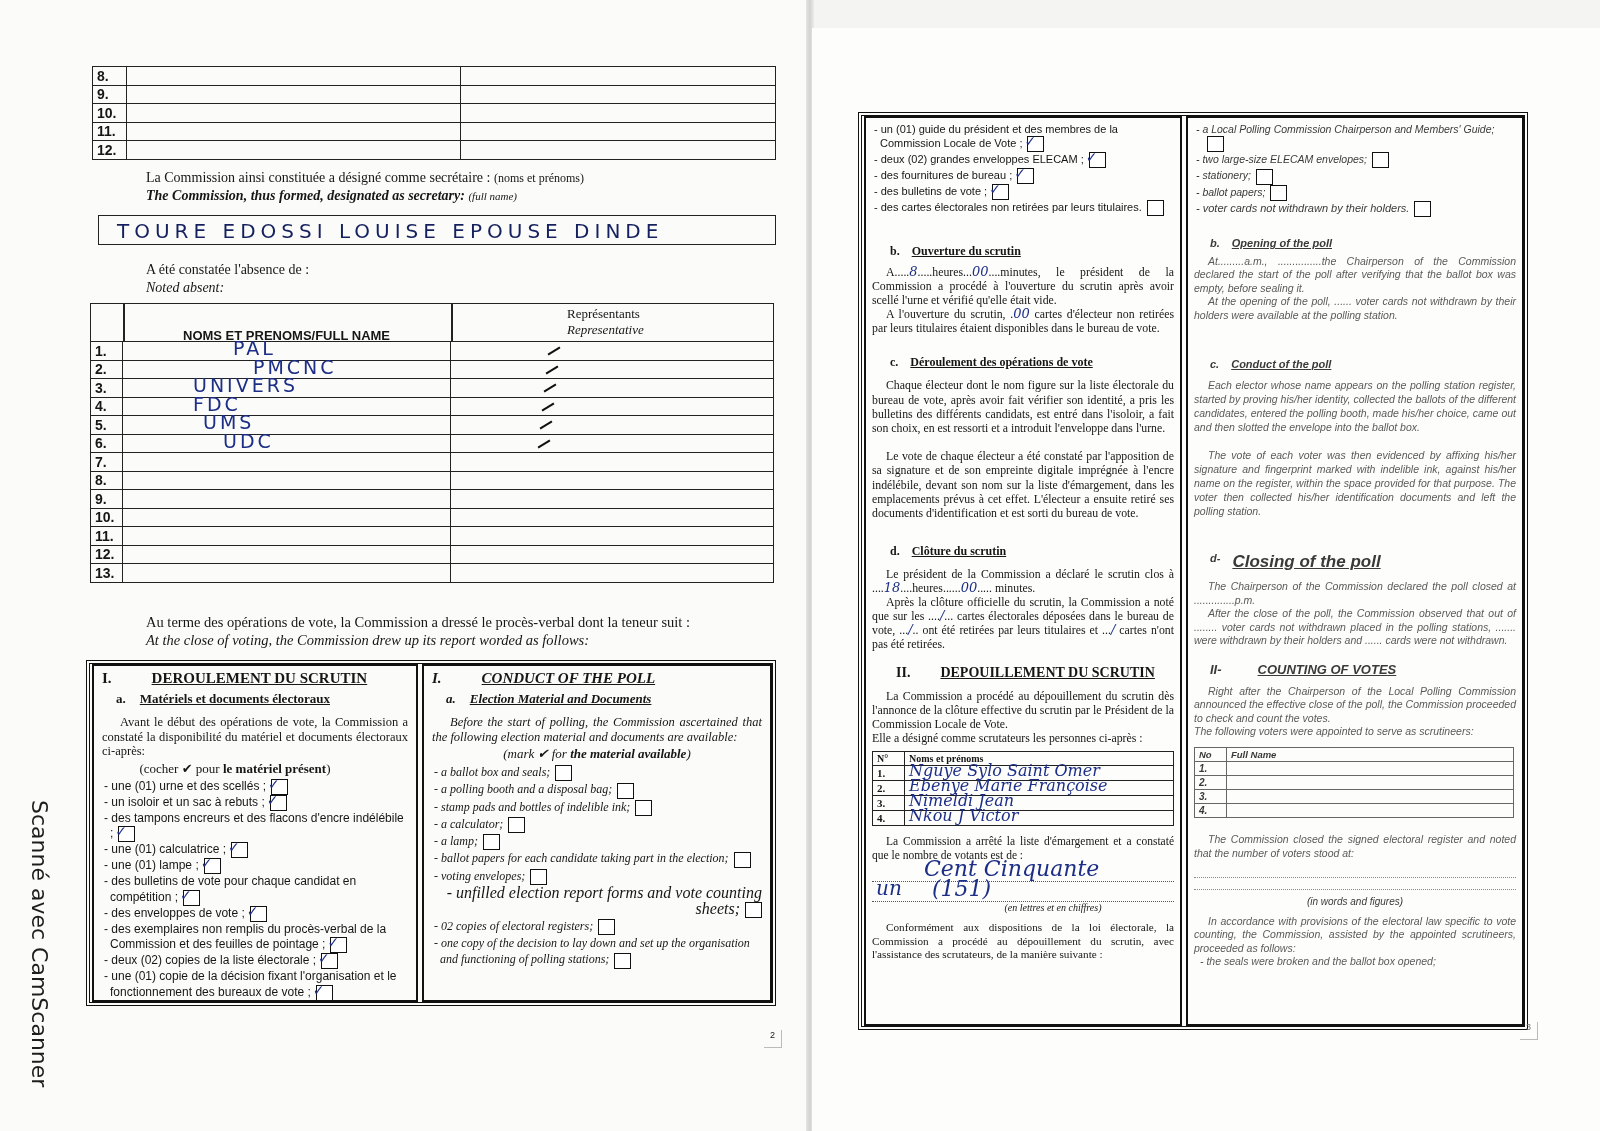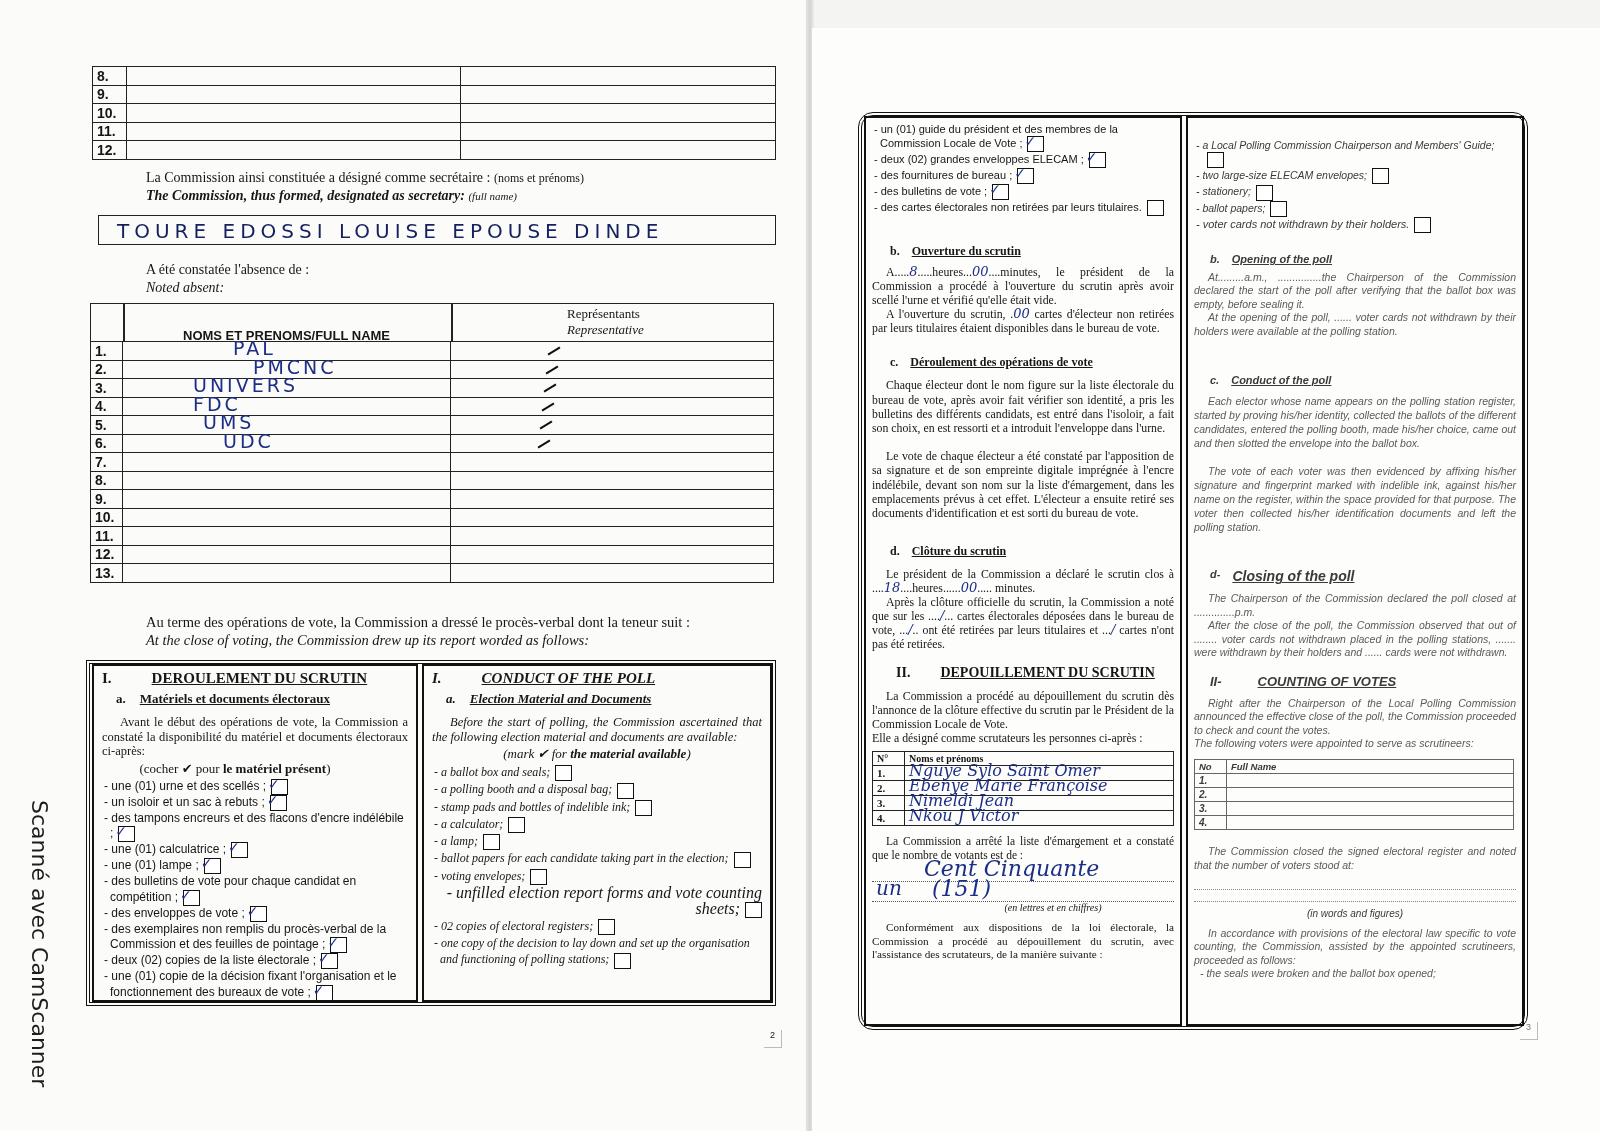--- a/index.html
+++ b/index.html
@@ -267,21 +267,21 @@
   <div class="pagenum" style="left:764px; top:1030px;">2</div>
 
   <div id="watermark">
       <span>Scanné avec CamScanner</span>
     </div>
 </div>
 
 <div class="gutter"></div>
 
 <div class="page" id="page-right">
-  <div class="frame" style="left:46px; top:84px; width:670px; height:918px;border-radius:15px;">
+  <div class="frame" style="left:46px; top:84px; width:670px; height:918px;">
 
     <div class="col-box" style="left:2px; width:318px; padding:4px 6px; font-family:'Liberation Serif',serif;">
       <div id="fr-mat-cont">
           <div class="item" style="font-family:&quot;Liberation Sans&quot;,sans-serif; font-size:11px; line-height:14px;"><span>- un (01) guide du président et des membres de la Commission Locale de Vote ;</span><span class="cb checked"></span></div>
           <div class="item" style="font-family:&quot;Liberation Sans&quot;,sans-serif; font-size:11px; line-height:14px;"><span>- deux (02) grandes enveloppes ELECAM ;</span><span class="cb checked"></span></div>
           <div class="item" style="font-family:&quot;Liberation Sans&quot;,sans-serif; font-size:11px; line-height:14px;"><span>- des fournitures de bureau ;</span><span class="cb checked"></span></div>
           <div class="item" style="font-family:&quot;Liberation Sans&quot;,sans-serif; font-size:11px; line-height:14px;"><span>- des bulletins de vote ;</span><span class="cb checked"></span></div>
           <div class="item" style="font-family:&quot;Liberation Sans&quot;,sans-serif; font-size:11px; line-height:14px;"><span>- des cartes électorales non retirées par leurs titulaires.</span><span class="cb"></span></div>
         </div>
 
@@ -365,21 +365,21 @@
         <span class="hw-script" style="position:absolute; left:8px; top:-6px; font-size:22px;margin-left:44px;">Cent Cinquante</span>
       </div>
       <div style="border-bottom:1px dotted #555; height:20px; position:relative;">
         <span class="hw-script" style="position:absolute; left:4px; top:-6px; font-size:20px;">un</span>
         <span class="hw-script" style="position:absolute; left:60px; top:-6px; font-size:22px;">(151)</span>
       </div>
       <div style="text-align:center; font-size:10px; font-style:italic; margin-left:60px;">(en lettres et en chiffres)</div>
       <div class="para" style="font-size:11.2px; line-height:13.5px; text-indent:14px; margin-top:8px;">Conformément aux dispositions de la loi électorale, la Commission a procédé au dépouillement du scrutin, avec l'assistance des scrutateurs, de la manière suivante :</div>
     </div>
 
-    <div class="col-box en" style="left:324px; width:338px; padding:20px 6px;">
+    <div class="col-box en" style="left:324px; width:338px; padding:4px 6px;">
       <div id="en-mat-cont">
           <div class="item" style="font-size:10.5px; line-height:14px;"><span>- a Local Polling Commission Chairperson and Members' Guide;</span><span class="cb"></span></div>
           <div class="item" style="font-size:10.5px; line-height:14px;"><span>- two large-size ELECAM envelopes;</span><span class="cb"></span></div>
           <div class="item" style="font-size:10.5px; line-height:14px;"><span>- stationery;</span><span class="cb"></span></div>
           <div class="item" style="font-size:10.5px; line-height:14px;"><span>- ballot papers;</span><span class="cb"></span></div>
           <div class="item" style="font-size:11px; line-height:14px;"><span>- voter cards not withdrawn by their holders.</span><span class="cb"></span></div>
         </div>
 
       <div style="display:flex; gap:12px; margin:20px 0 6px 16px;">
         <span class="b" style="font-size:11px">b.</span>
@@ -390,21 +390,21 @@
 
       <div style="display:flex; gap:12px; margin:36px 0 8px 16px;">
         <span class="b" style="font-size:11px">c.</span>
         <span class="sub" style="font-size:11px">Conduct of the poll</span>
       </div>
       <div class="para en-faded" style="font-size:10.5px; line-height:14px; text-indent:14px;">Each elector whose name appears on the polling station register, started by proving his/her identity, collected the ballots of the different candidates, entered the polling booth, made his/her choice, came out and then slotted the envelope into the ballot box.</div>
       <div class="para en-faded" style="font-size:10.5px; line-height:14px; text-indent:14px; margin-top:14px;">The vote of each voter was then evidenced by affixing his/her signature and fingerprint marked with indelible ink, against his/her name on the register, within the space provided for that purpose. The voter then collected his/her identification documents and left the polling station.</div>
 
       <div style="display:flex; gap:12px; margin:34px 0 8px 16px;">
         <span class="b" style="font-size:11px">d-</span>
-        <span class="sub" style="font-size:14px">Closing of the poll</span>
+        <span class="sub" style="font-size:17px">Closing of the poll</span>
       </div>
       <div class="para en-faded" style="font-size:10.5px; line-height:13.5px; text-indent:14px;">The Chairperson of the Commission declared the poll closed at ..............p.m.</div>
       <div class="para en-faded" style="font-size:10.5px; line-height:13.5px; text-indent:14px;">After the close of the poll, the Commission observed that out of ........ voter cards not withdrawn placed in the polling stations, ....... were withdrawn by their holders and ...... cards were not withdrawn.</div>
 
       <div style="display:flex; gap:36px; margin:14px 0 8px 16px; font-size:13px;">
         <span class="b">II-</span>
         <span class="heading" style="font-size:13px">COUNTING OF VOTES</span>
       </div>
       <div class="para en-faded" style="font-size:10.5px; line-height:13.5px; text-indent:14px;">Right after the Chairperson of the Local Polling Commission announced the effective close of the poll, the Commission proceeded to check and count the votes.</div>
       <div class="para en-faded" style="font-size:10.5px; line-height:13.5px;">The following voters were appointed to serve as scrutineers:</div>

